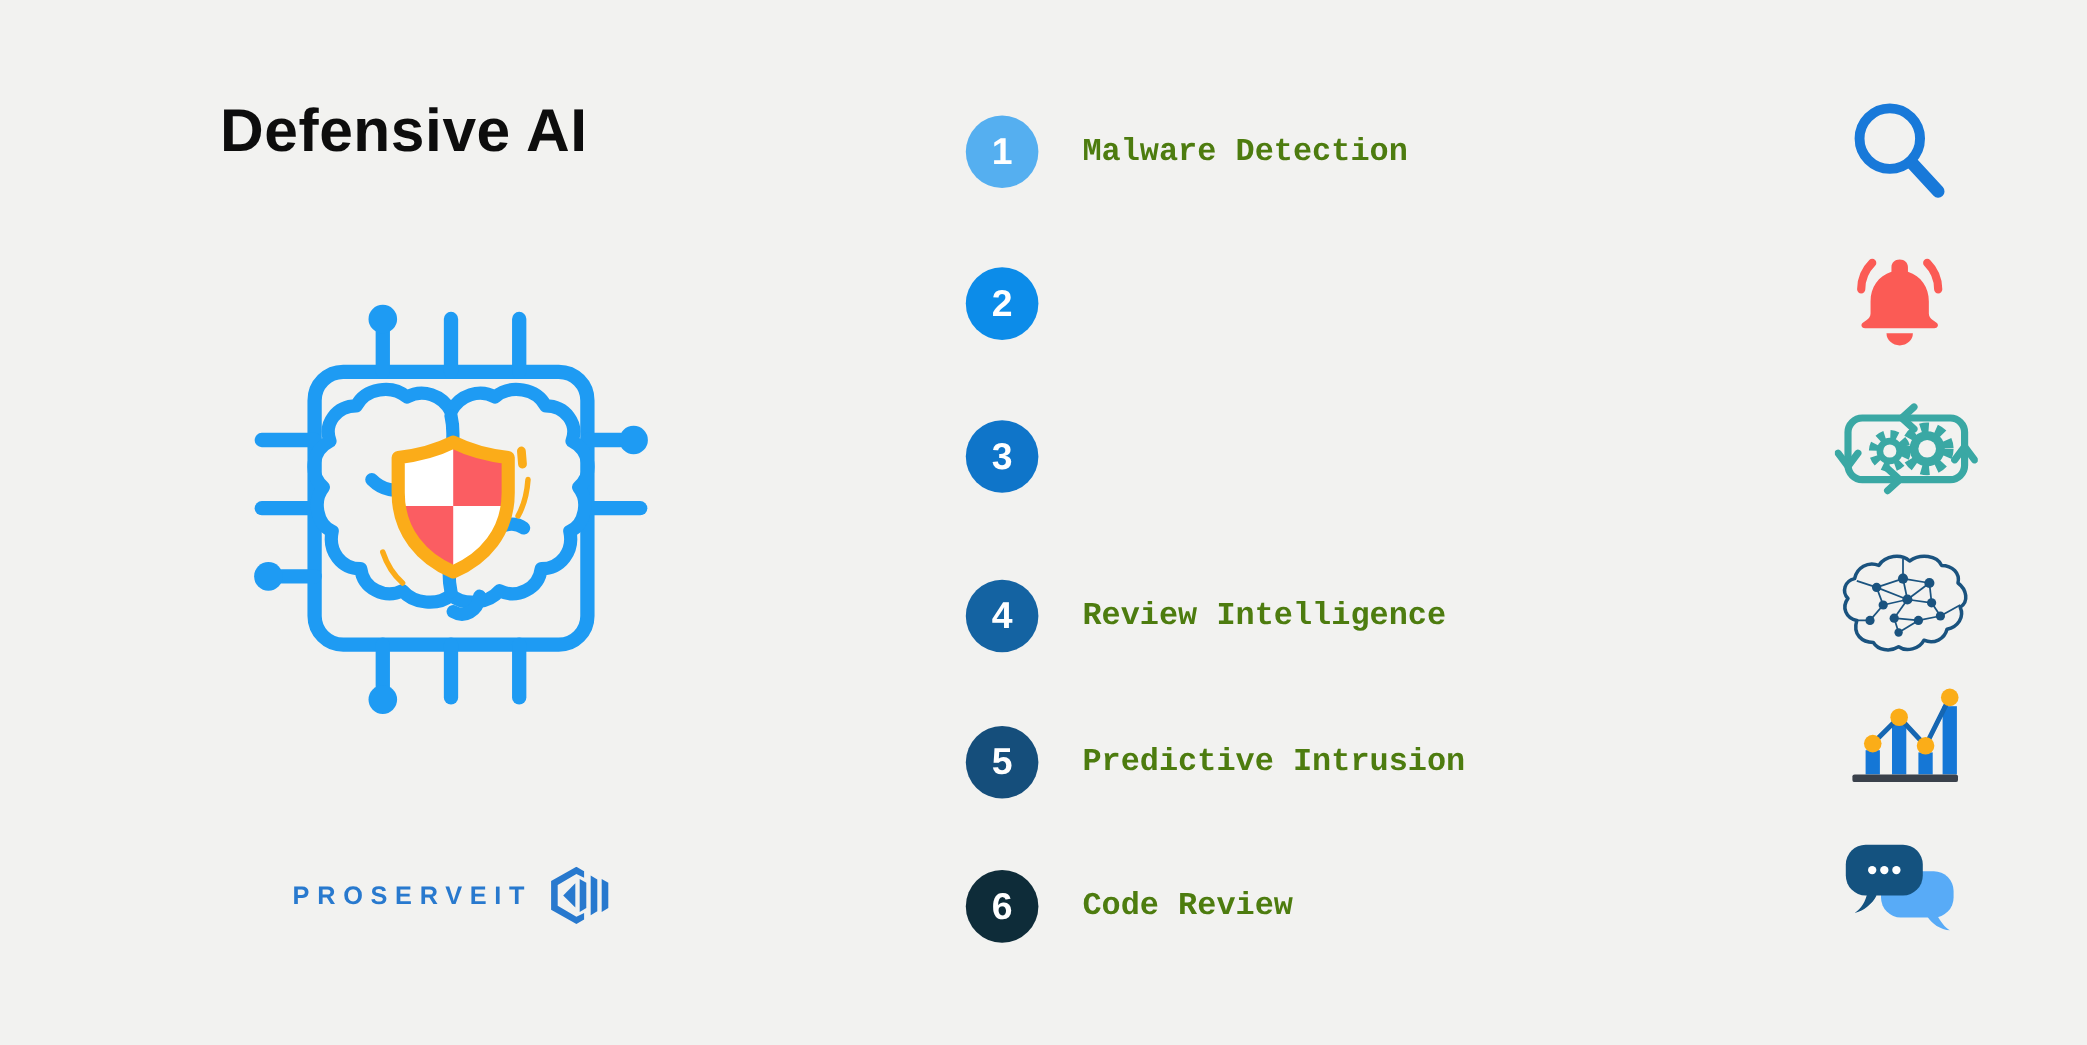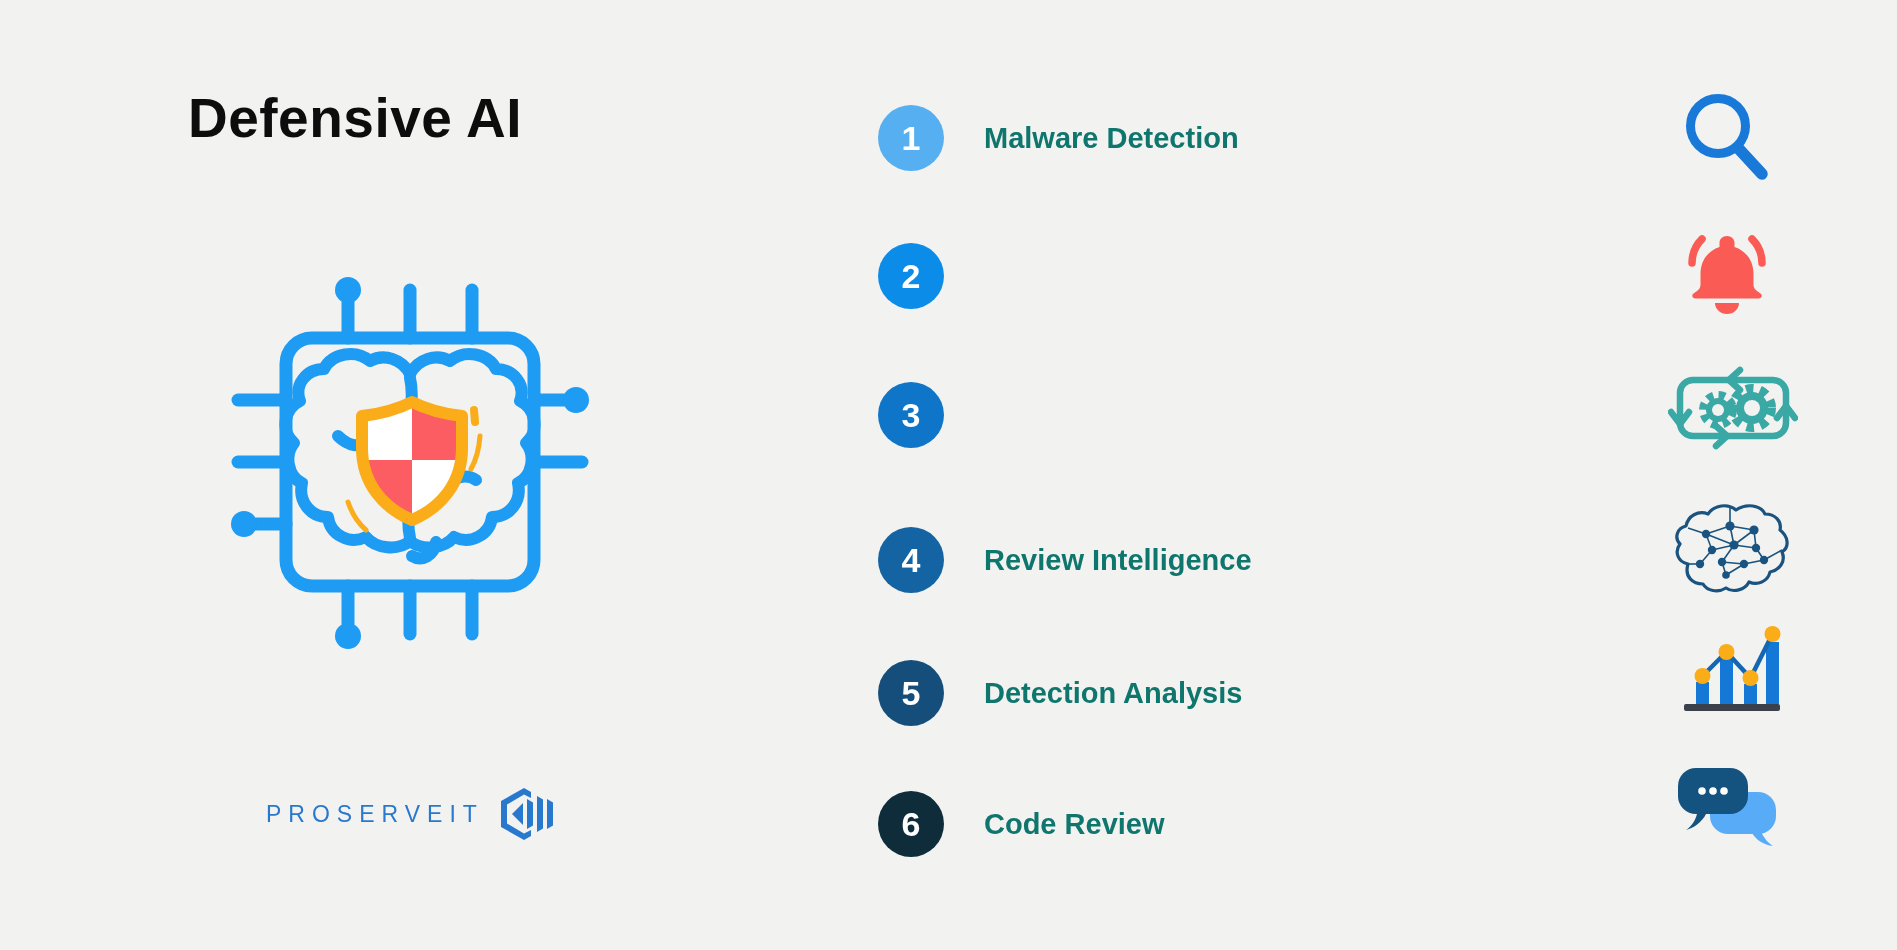--- a/index.html
+++ b/index.html
@@ -3,41 +3,41 @@
 <meta charset="utf-8">
 <style>
   * { margin:0; padding:0; box-sizing:border-box; }
   html,body { width:1897px; height:950px; }
   body { font-family:"Liberation Sans", sans-serif; }
   .canvas {
     position:relative; width:1897px; height:950px;
     background:#F2F2F0; overflow:hidden;
   }
   .title {
-    position:absolute; left:188px; top:86px;
+    position:absolute; left:200px; top:86px;
     font-size:55px; font-weight:700; color:#0d0d0d; letter-spacing:0.5px;
   }
   .chip-wrap { position:absolute; left:200px; top:252px; width:420px; height:420px; }
 
   .logo { position:absolute; left:266px; top:788px; display:flex; align-items:center; gap:14px; }
-  .logo-text { font-size:23px; font-weight:400; letter-spacing:7px; color:#2879CE; }
+  .logo-text { font-size:23px; font-weight:700; letter-spacing:7px; color:#2879CE; }
 
   .list { position:absolute; left:0; top:0; width:100%; height:100%; }
   .row {
     position:absolute; left:878px; transform:translateY(-50%);
     display:flex; align-items:center; gap:40px;
   }
   .num-circle {
     width:66px; height:66px; border-radius:50%; flex:0 0 66px;
     display:flex; align-items:center; justify-content:center;
   }
   .num-circle span { color:#ffffff; font-size:34px; font-weight:700; }
   .item-label {
-    font-size:29px; font-weight:600; color:#0f766e;
-    line-height:1.32; max-width:580px;
+    font-size:29px; font-weight:600; color:#4d7c0f;
+    line-height:1.32; max-width:580px;font-family:Liberation Mono, monospace;
   }
   .icon-wrap { position:absolute; }
 </style>
 </head>
 <body>
 
 <div class="canvas">
 
   <div class="title">Defensive AI</div>
 
@@ -140,21 +140,21 @@
       <div class="row" style="top: 560px;">
       <div class="num-circle" style="background: rgb(20, 99, 162);">
         <span>4</span>
       </div>
       <div class="item-label">Review Intelligence</div>
     </div>
       <div class="row" style="top: 693px;">
       <div class="num-circle" style="background: rgb(21, 78, 123);">
         <span>5</span>
       </div>
-      <div class="item-label">Detection Analysis</div>
+      <div class="item-label">Predictive Intrusion</div>
     </div>
       <div class="row" style="top: 824px;">
       <div class="num-circle" style="background: rgb(14, 44, 57);">
         <span>6</span>
       </div>
       <div class="item-label">Code Review</div>
     </div>
     </div>
 
   <div class="icon-wrap" style="left:1678px; top:88px;">

